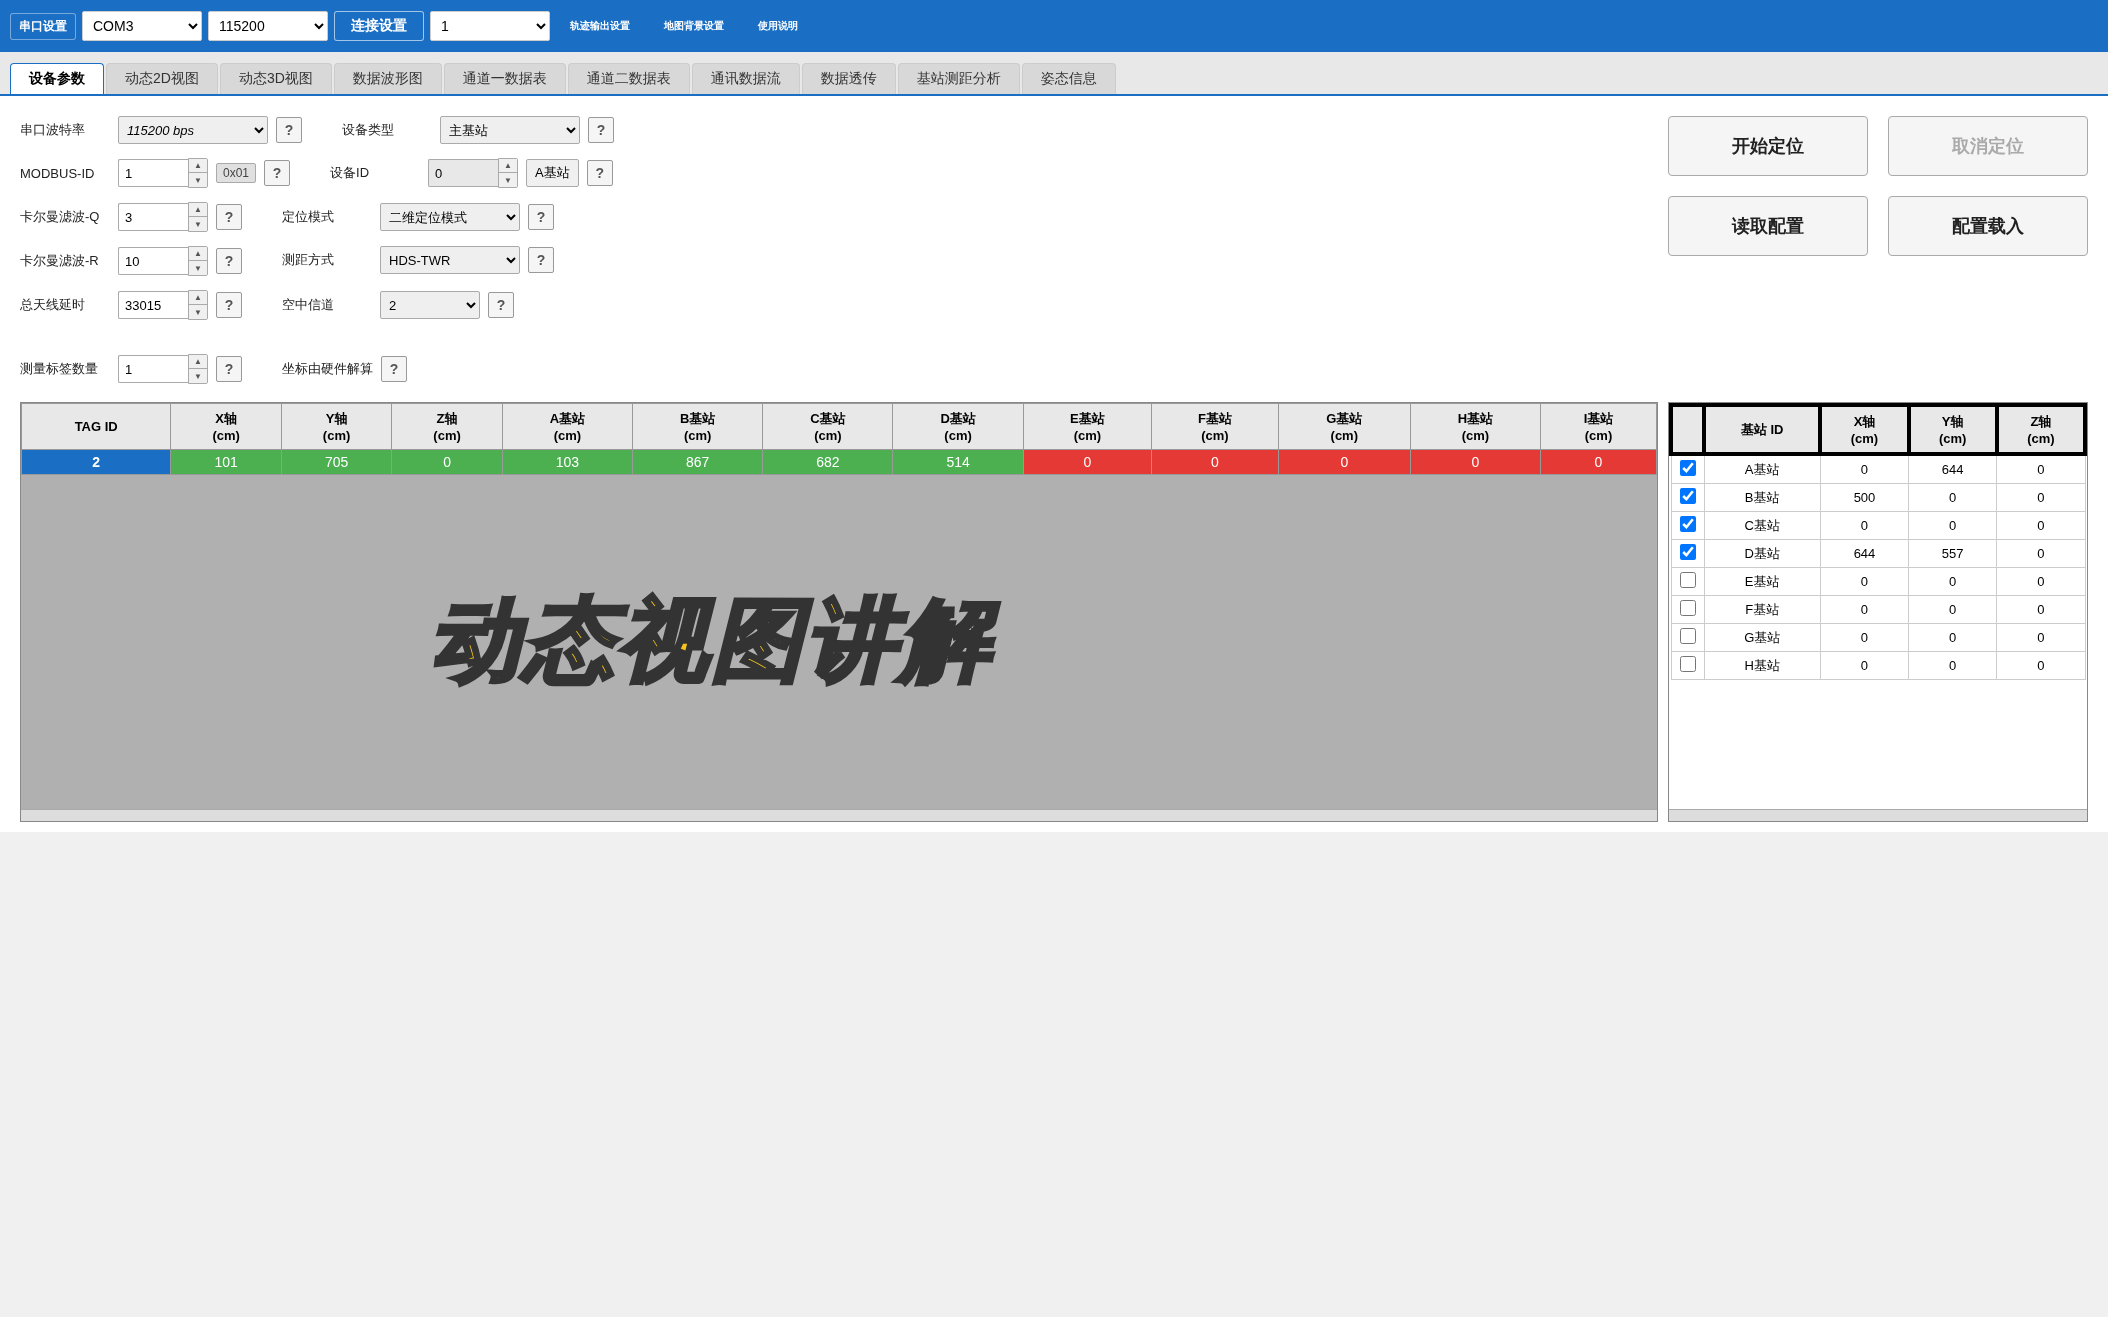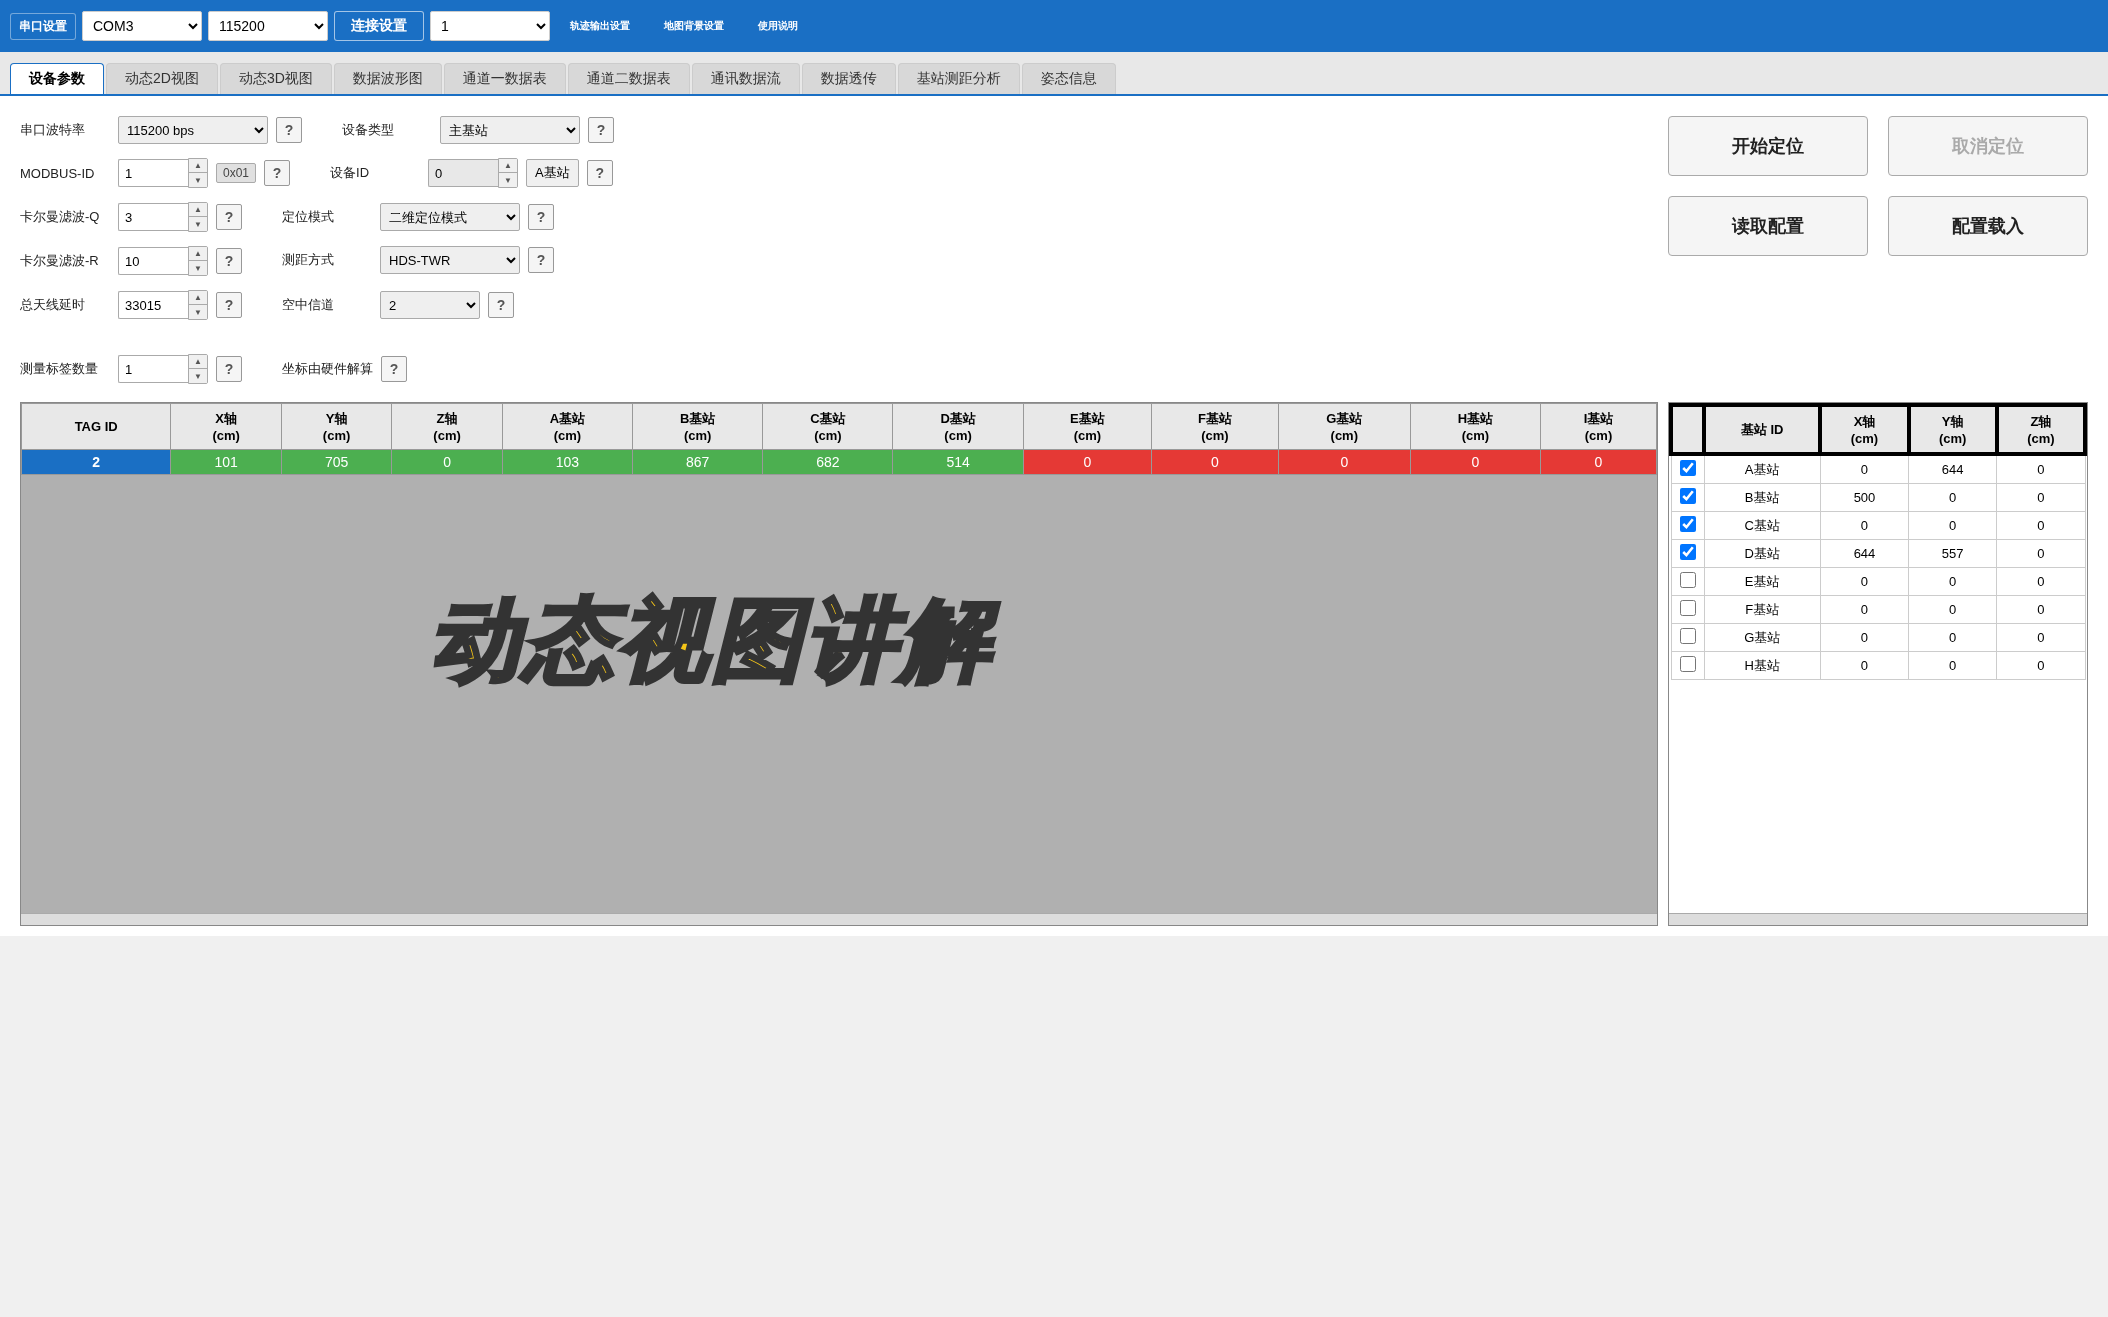--- a/index.html
+++ b/index.html
@@ -195,21 +195,21 @@
     .action-pair {
       display: flex;
       gap: 20px;
     }
 
     
     .data-section {
       display: flex;
       gap: 10px;
       margin-top: 14px;
-      height: 524px;
+      height: 420px;
     }
 
     
     .left-table-container {
       flex: 1;
       border: 1px solid #888;
       background: #b0b0b0;
       overflow: hidden;
       display: flex;
       flex-direction: column;
@@ -336,21 +336,21 @@
   </div>
 
   <div class="main-content">
 
     <div class="params-layout">
       <div class="params-left">
 
         <div style="display:flex; gap:40px; margin-bottom:14px; align-items:center;">
           <div class="form-row">
             <span class="form-label">串口波特率</span>
-            <select class="form-select" style="width:150px;">
+            <select class="form-select" style="width:150px;font-style:italic;">
               <option>115200 bps</option>
               <option>9600 bps</option>
             </select>
             <div class="help-btn">?</div>
           </div>
           <div class="form-row">
             <span class="form-label">设备类型</span>
             <select class="form-select" style="width:140px;">
               <option>主基站</option>
               <option>从基站</option>

